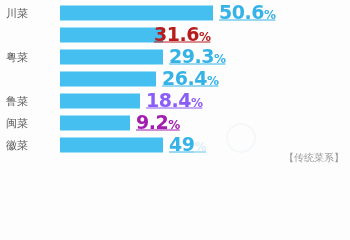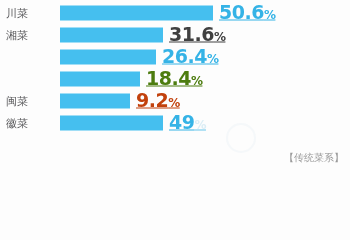--- a/index.html
+++ b/index.html
@@ -141,53 +141,62 @@
       <div class="cat-label">川菜</div>
       <div class="bar-track">
         <div class="bar" style="width: 153px; background: rgb(69, 191, 239);"></div>
         <div class="value-label" style="left: 159px; color: rgb(53, 179, 230);">
           <span class="value-num">50.6</span><span class="value-pct">%</span>
         </div>
       </div>
     </div>
 
     <div class="row">
-      <div class="cat-label">湘菜</div>
       <div class="bar-track">
         <div class="bar" style="width: 103px; background: rgb(69, 191, 239);"></div>
-        <div class="value-label" style="left: 109px; color: #404040;">
+        <div class="value-label" style="left: 94px; color: #b91c1c;">
           <span class="value-num">31.6</span><span class="value-pct">%</span>
         </div>
       </div>
     </div>
 
+    <div class="row">
+      <div class="cat-label">粤菜</div>
+      <div class="bar-track">
+        <div class="bar" style="width: 103px; background: rgb(69, 191, 239);"></div>
+        <div class="value-label" style="left: 109px; color: rgb(53, 179, 230);">
+          <span class="value-num">29.3</span><span class="value-pct">%</span>
+        </div>
+      </div>
+    </div>
 
     <div class="row">
       <div class="bar-track">
         <div class="bar" style="width: 96px; background: rgb(69, 191, 239);"></div>
         <div class="value-label" style="left: 102px; color: rgb(53, 179, 230);">
           <span class="value-num">26.4</span><span class="value-pct">%</span>
         </div>
       </div>
     </div>
 
     <div class="row">
+      <div class="cat-label">鲁菜</div>
       <div class="bar-track">
         <div class="bar" style="width: 80px; background: rgb(69, 191, 239);"></div>
-        <div class="value-label" style="left: 86px; color: #4d7c0f;">
+        <div class="value-label" style="left: 86px; color: #8b5cf6;">
           <span class="value-num">18.4</span><span class="value-pct">%</span>
         </div>
       </div>
     </div>
 
     <div class="row">
       <div class="cat-label">闽菜</div>
       <div class="bar-track">
         <div class="bar" style="width: 70px; background: rgb(69, 191, 239);"></div>
-        <div class="value-label" style="left: 76px; color: #c2410c;">
+        <div class="value-label" style="left: 76px; color: #a21caf;">
           <span class="value-num">9.2</span><span class="value-pct">%</span>
         </div>
       </div>
     </div>
 
     <div class="row">
       <div class="cat-label">徽菜</div>
       <div class="bar-track">
         <div class="bar" style="width: 103px; background: rgb(69, 191, 239);"></div>
         <div class="value-label" style="left: 109px; color: rgb(53, 179, 230);">

